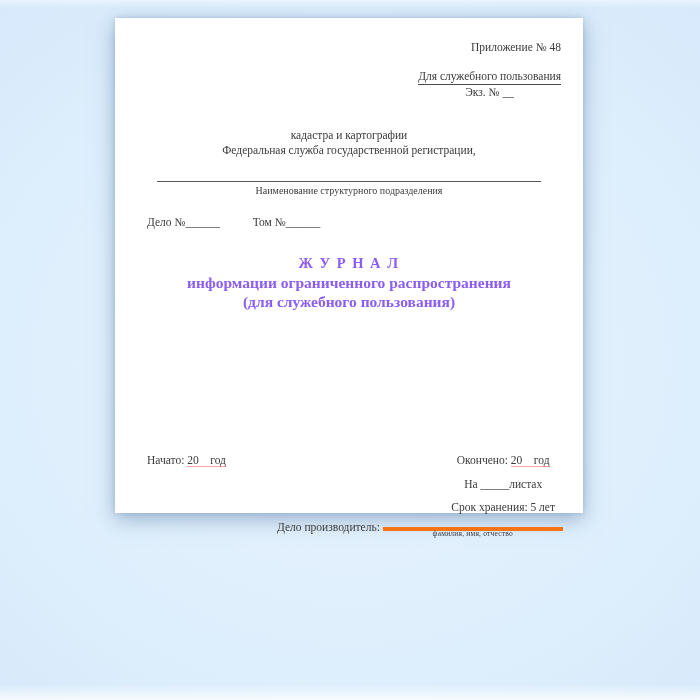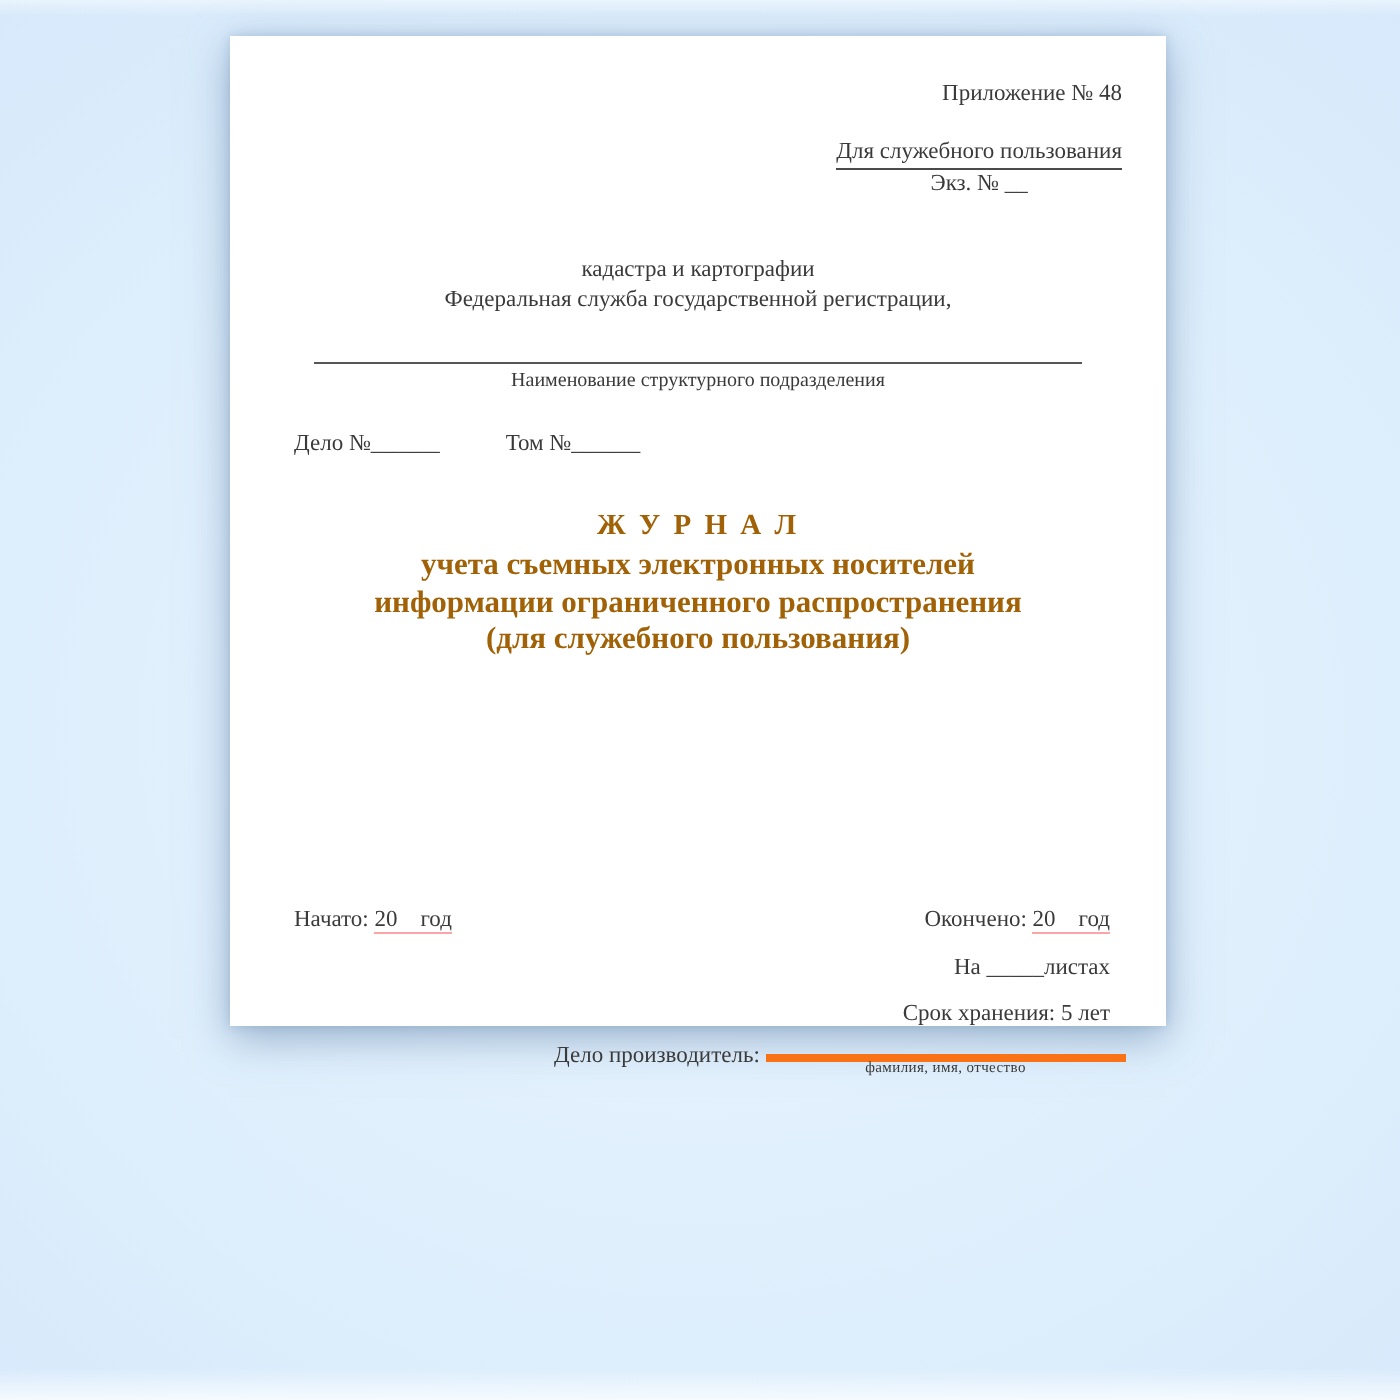--- a/index.html
+++ b/index.html
@@ -95,21 +95,21 @@
   }
   .case-row .vol { margin-left: 30px; }
 
   .title-block {
     position: absolute;
     top: 236px;
     left: 0;
     width: 100%;
     text-align: center;
     font-weight: bold;
-    color: #a16207;
+    color: #8b5cf6;
   }
   .title-main {
     font-size: 14.5px;
     line-height: 18px;
     letter-spacing: 1.5px;
     margin-bottom: 2px;
   }
   .title-sub {
     font-size: 15.5px;
     line-height: 18.5px;
@@ -118,21 +118,21 @@
   .started {
     position: absolute;
     top: 436px;
     left: 32px;
     font-size: 11.5px;
   }
   .right-col {
     position: absolute;
     top: 435px;
     right: 28px;
-    text-align: right;
+    text-align: center;
     font-size: 11.5px;
   }
   .right-col > div { margin-bottom: 8.5px; line-height: 15px; }
   .ul {
     border-bottom: 1px solid #fca5a5;
     white-space: pre;
   }
 
   .keeper {
     position: absolute;
@@ -185,21 +185,20 @@
       <div class="cap">Наименование структурного подразделения</div>
     </div>
 
     <div class="case-row">
       <span>Дело №______</span>
       <span class="vol">Том №______</span>
     </div>
 
     <div class="title-block">
       <div class="title-main">Ж У Р Н А Л</div>
-      <div class="title-sub">учета съемных электронных носителей</div>
       <div class="title-sub">информации ограниченного распространения</div>
       <div class="title-sub">(для служебного пользования)</div>
     </div>
 
     <div class="started">
       <span>Начато:</span>
       <span class="ul">20    год</span>
     </div>
 
     <div class="right-col">

